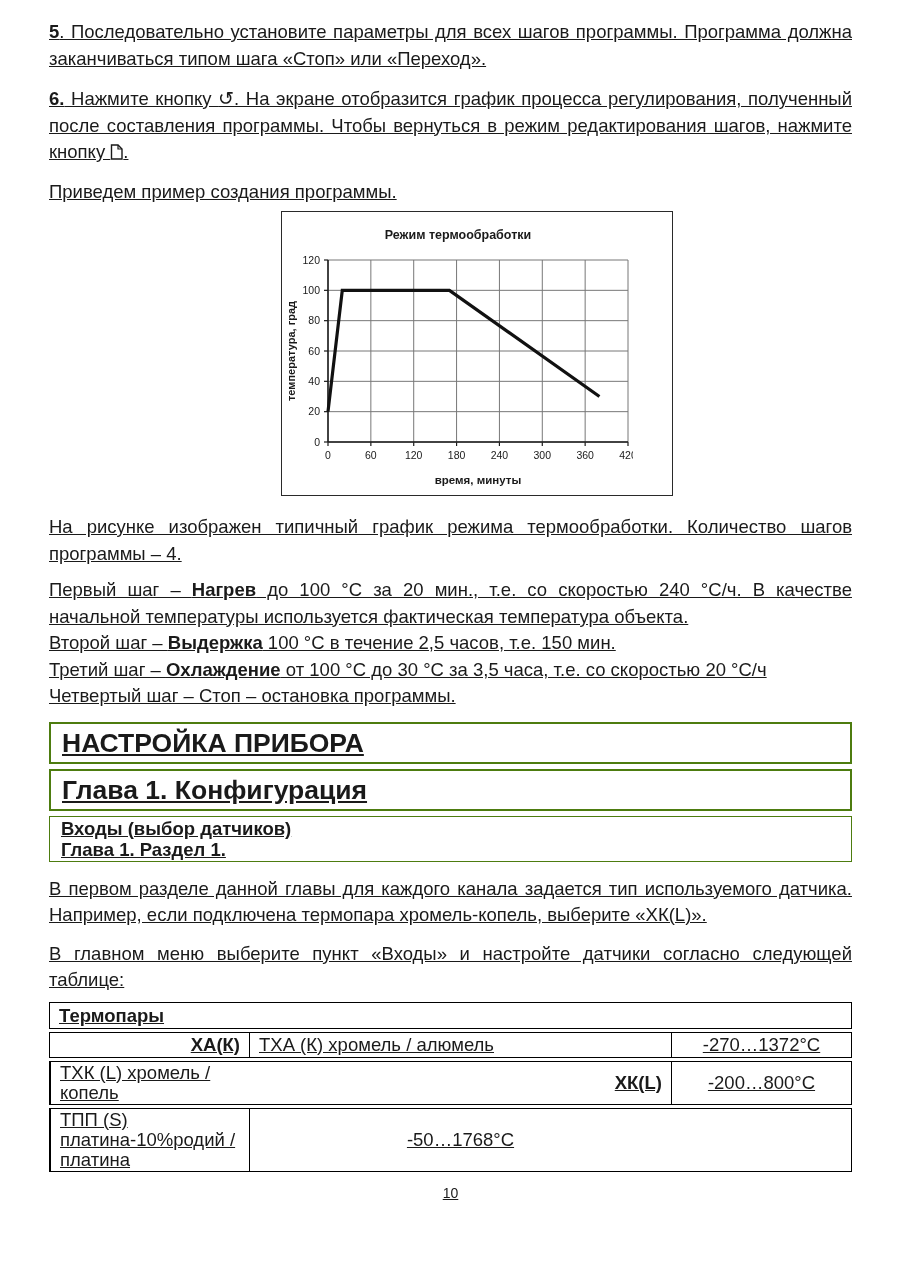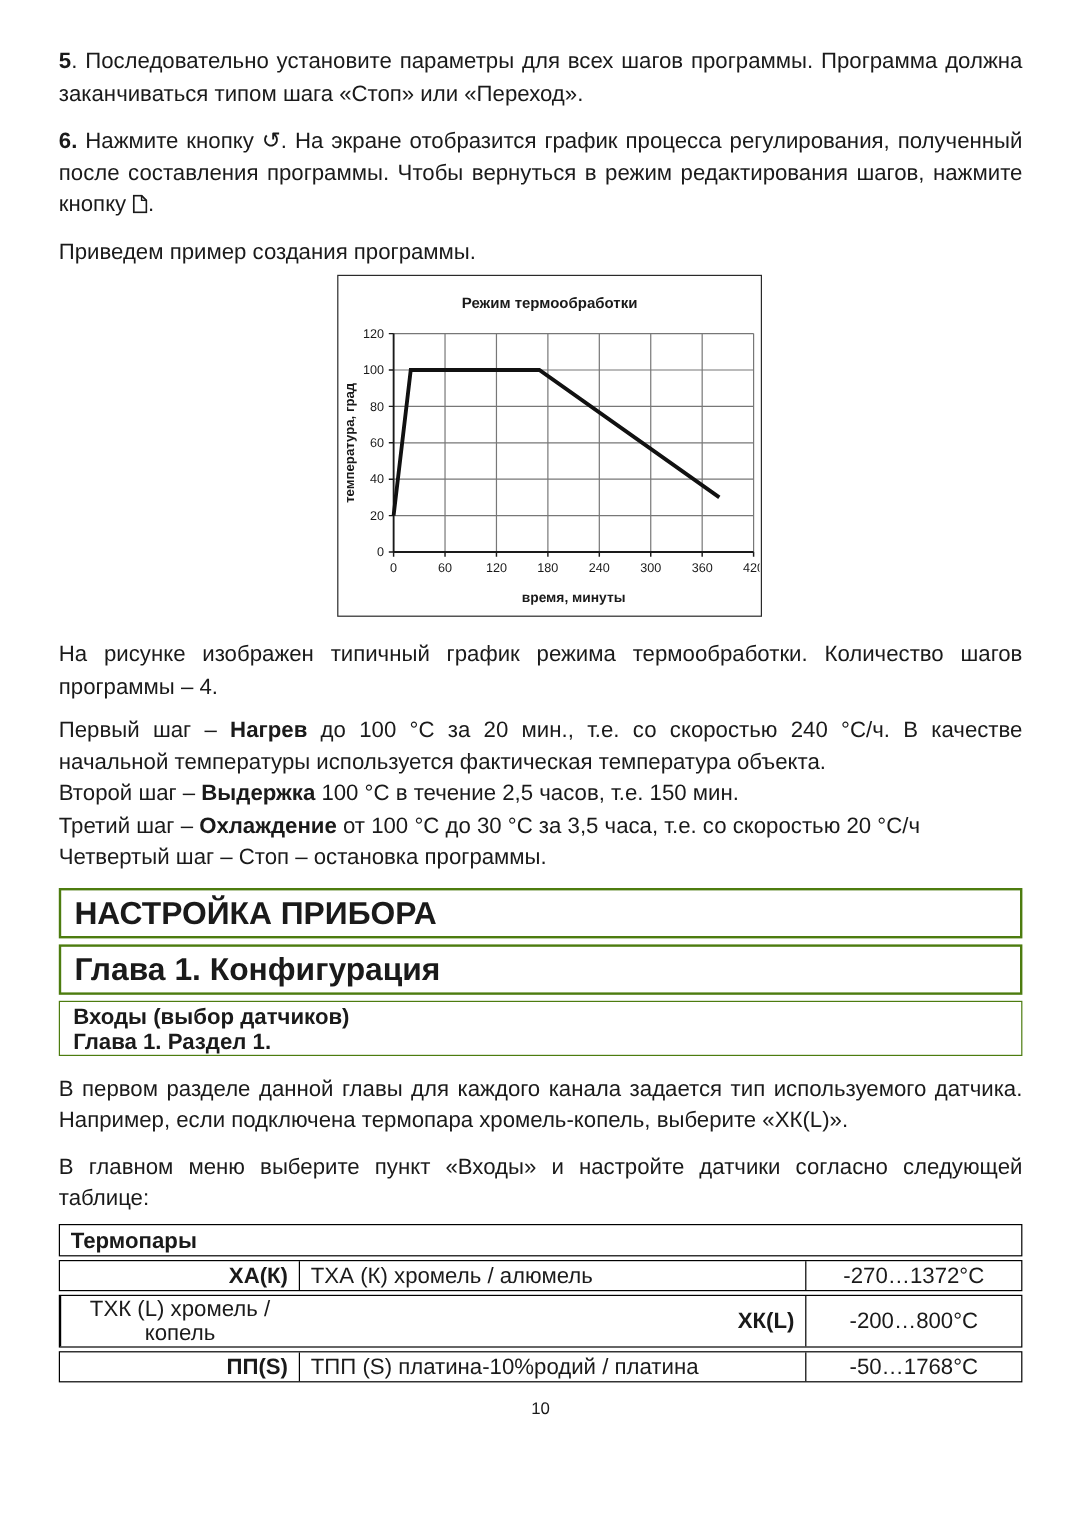--- a/index.html
+++ b/index.html
@@ -1,48 +1,48 @@
 <!DOCTYPE html>
 <html><head>
 <meta charset="utf-8">
 <style>
   html,body{margin:0;padding:0;background:#fff;}
   body{
     width:900px;height:1275px;overflow:hidden;
     font-family:"Liberation Sans","DejaVu Sans",sans-serif;
     color:#1a1a1a;font-size:18.5px;line-height:26.5px;
   }
-  .page{padding:38px 48px 0 49px;}
+  .page{padding:19px 48px 0 49px;text-decoration:underline;}
   p{margin:0;text-align:justify;}
   .mb{margin-bottom:13px;}
   b{font-weight:bold;}
   .glyph-refresh{font-family:"DejaVu Sans",sans-serif;font-size:19px;}
   .doc-icon-svg{vertical-align:-2px;}
   
   .chart-box{
-    width:354px;height:285px;margin:6px 0 0 232px;
+    width:392px;height:285px;margin:6px 0 0 232px;
     border:1.5px solid #2a2a2a;box-sizing:border-box;background:#fff;
   }
   .chart-box svg{display:block;font-family:"Liberation Sans","DejaVu Sans",sans-serif;fill:#1a1a1a;}
   
   .hbox{border:2px solid #4d7c0f;box-sizing:border-box;margin-top:12px;}
   .h1box{padding:2px 11px;font-size:26.5px;font-weight:bold;line-height:34px;}
   .h2box{margin-top:5px;padding:2px 11px;font-size:26.5px;font-weight:bold;line-height:34px;}
   .h3box{margin-top:5px;border-width:1.5px;padding:1px 11px;font-size:18.5px;font-weight:bold;line-height:21px;}
   
   .tbl{margin-top:8px;}
   .tblbox{border:1.5px solid #000;box-sizing:border-box;display:grid;margin-bottom:3px;background:#fff;}
   .tbl-head{grid-template-columns:199px 1fr 166px;min-height:42px;}
   .tbl-group{grid-template-columns:1fr;min-height:26px;}
   .tbl-row{grid-template-columns:199px 1fr 180px;min-height:26px;}
   .tcell{padding:1px 9px;font-size:18.5px;line-height:20px;}
   .tcell.div{border-left:1.5px solid #000;}
   .tcell.center{text-align:center;display:flex;align-items:center;justify-content:center;}
   .tcell.right{text-align:right;font-weight:bold;}
-  .tcell.vmid{display:flex;align-items:center;text-align:center;}
+  .tcell.vmid{display:flex;align-items:center;}
   .tcell.vmid.right{justify-content:flex-end;}
   .group-label{font-weight:bold;padding:2px 9px;font-size:18.5px;line-height:21px;}
   .page-num{margin-top:8px;text-align:center;font-size:14px;}
 </style>
 </head>
 <body>
 
 <div class="page">
 
   <p class="mb"><b>5</b><span>. Последовательно установите параметры для всех шагов программы. Программа должна заканчиваться типом шага «Стоп» или «Переход».</span></p>
@@ -137,21 +137,20 @@
       <div class="tcell right vmid">ХА(К)</div>
       <div class="tcell div vmid">ТХА (К) хромель / алюмель</div>
       <div class="tcell div center">-270…1372°С</div>
     </div>
     <div class="tblbox tbl-row">
       <div class="tcell div vmid">ТХК (L) хромель / копель</div>
       <div class="tcell right vmid">ХК(L)</div>
       <div class="tcell div center">-200…800°С</div>
     </div>
     <div class="tblbox tbl-row">
-      <div class="tcell right vmid">ПП(S)</div>
       <div class="tcell div vmid">ТПП (S) платина-10%родий / платина</div>
       <div class="tcell div center">-50…1768°С</div>
     </div>
   </div>
 
   <div class="page-num">10</div>
 
 </div>
 
 </body></html>

